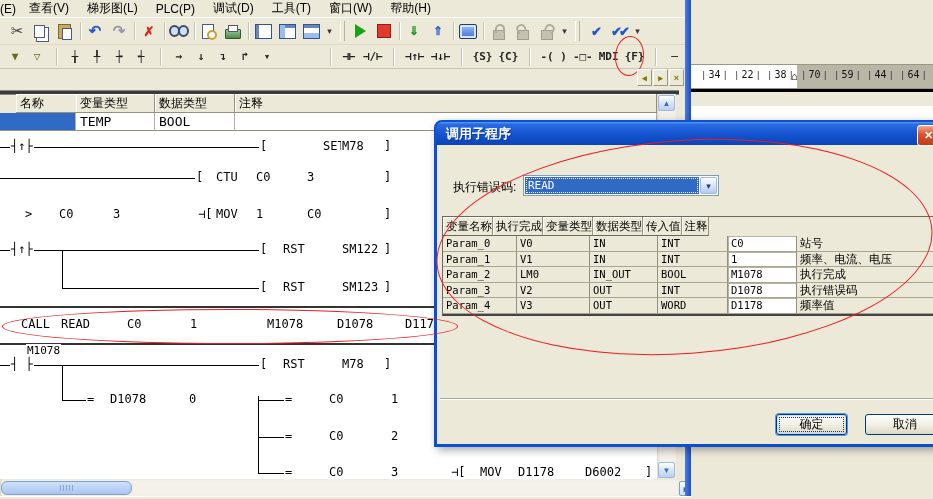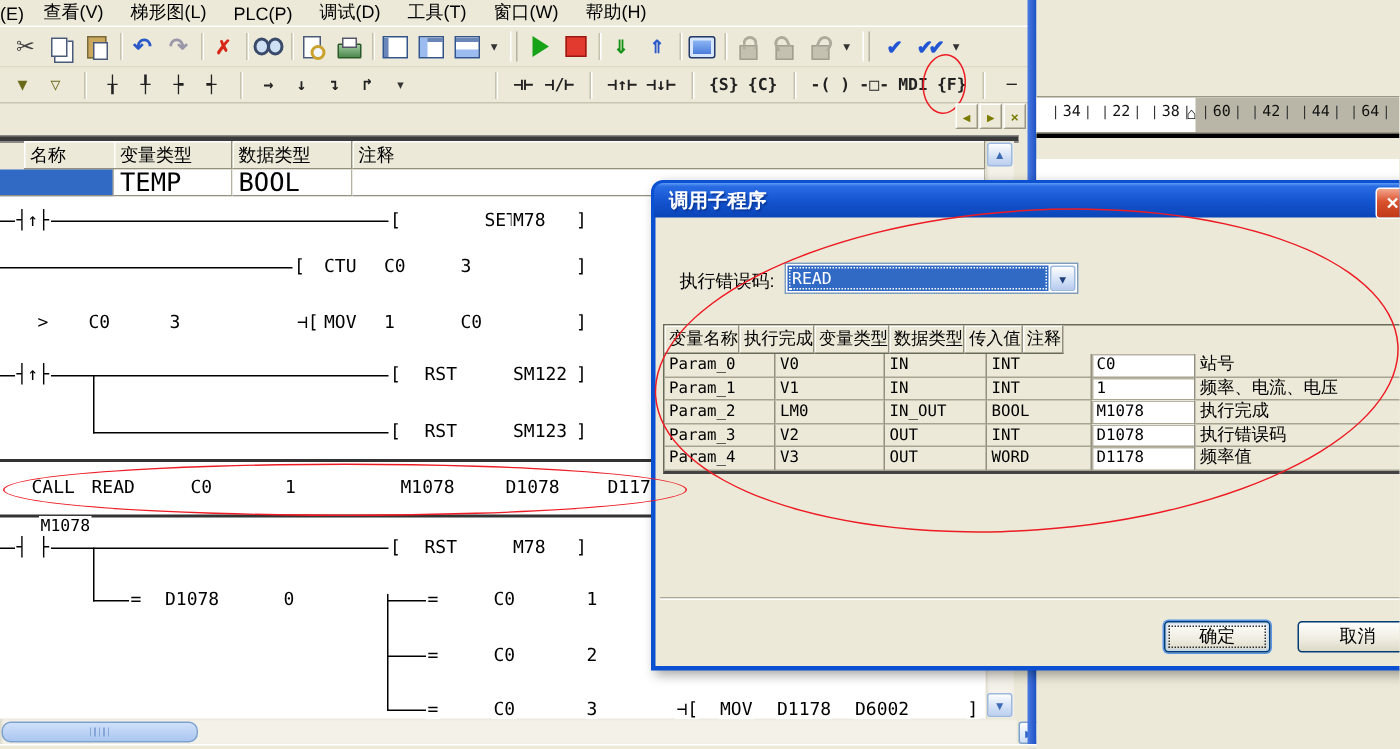--- a/index.html
+++ b/index.html
@@ -83,21 +83,21 @@
   #navbtns span{width:13px;height:15px;background:#ECE9D8;border:1px solid #fff;
      border-right-color:#9a9784;border-bottom-color:#9a9784;display:flex;align-items:center;
      justify-content:center;font-size:9px;font-weight:bold;color:#7b7b00}
 
   
   #ltopline{left:0;top:90px;width:679px;height:3px;background:#3a3a3a;
      border-top:1px solid #888;border-bottom:1px solid #888}
   .vt-cell{position:absolute;height:19px;line-height:19px;font-size:12px;padding-left:4px;
      background:#ECE9D8;border-right:1px solid #948f7e;border-bottom:1px solid #948f7e;
      box-shadow:inset 1px 1px 0 #fff;box-sizing:border-box;white-space:nowrap;overflow:hidden}
-  .vt-data{position:absolute;height:18px;line-height:18px;font-size:17px;padding-left:4px;
+  .vt-data{position:absolute;height:18px;line-height:18px;font-size:13px;padding-left:4px;
      background:#fff;border-right:1px solid #b5b2a2;border-bottom:1px solid #948f7e;
      box-sizing:border-box;font-family:"DejaVu Sans Mono",monospace}
   #ladderbg{left:0;top:131px;width:657px;height:348px;background:#fff}
   .wire{position:absolute;background:#000}
   .tok{position:absolute;transform:translateY(-54%);white-space:pre;line-height:1;
        font:12px "DejaVu Sans Mono",monospace;background:#fff;padding:0 1px;color:#000}
   .tok.lbl{font-size:11px}
 
   
   .sb-track{position:absolute;background:#F3F1E8;box-shadow:inset 1px 0 2px #d8d5c5}
@@ -351,21 +351,21 @@
     <span class="tok" style="left: 390px; top: 400px;">1</span>
     <span class="tok" style="left: 284px; top: 437px;">=</span>
     <span class="tok" style="left: 328px; top: 437px;">C0</span>
     <span class="tok" style="left: 390px; top: 437px;">2</span>
     <span class="tok" style="left: 284px; top: 473px;">=</span>
     <span class="tok" style="left: 328px; top: 473px;">C0</span>
     <span class="tok" style="left: 390px; top: 473px;">3</span>
     <span class="tok" style="left: 450px; top: 473px;">⊣[</span>
     <span class="tok" style="left: 479px; top: 473px;">MOV</span>
     <span class="tok" style="left: 517px; top: 473px;">D1178</span>
-    <span class="tok" style="left: 569px; top: 473px;">D6002</span>
+    <span class="tok" style="left: 584px; top: 473px;">D6002</span>
     <span class="tok" style="left: 644px; top: 473px;">]</span>
   </div>
 
 <div class="sb-track abs" style="left:657px;top:94px;width:19px;height:385px"></div>
 <div class="sb-btn abs" style="left:658px;top:95px">▲</div>
 <div class="sb-btn abs" style="left:658px;top:462px">▼</div>
 <div class="sb-track abs" style="left:0;top:479px;width:678px;height:18px"></div>
 <div class="sb-thumb abs" style="left:1px;top:481px;width:131px;height:14px">
     <i></i>
   </div>
@@ -374,22 +374,22 @@
 
 <div id="rframe" class="abs"></div>
 <div id="rwin" class="abs" style="z-index:8">
   <div id="ruler">
     <div id="ruler-gray"></div>
     <span id="rmarker">⌂</span>
     <span style="position:absolute;left:0;top:0;width:242px;height:23px;display:block">
         <span class="rnum" style="left: 8px;">34</span>
         <span class="rnum" style="left: 41px;">22</span>
         <span class="rnum" style="left: 74px;">38</span>
-        <span class="rnum" style="left: 108px;">60</span>
-        <span class="rnum" style="left: 141px;">42</span>
+        <span class="rnum" style="left: 108px;">70</span>
+        <span class="rnum" style="left: 141px;">59</span>
         <span class="rnum" style="left: 174px; text-align: center;">44</span>
         <span class="rnum" style="left: 207px;">64</span>
         <span class="rnum" style="left: 240px;">48</span>
       </span>
   </div>
   <div id="rblack"></div>
   <div id="rwhite"></div>
 </div>
 
 <div id="dlg" class="abs">

